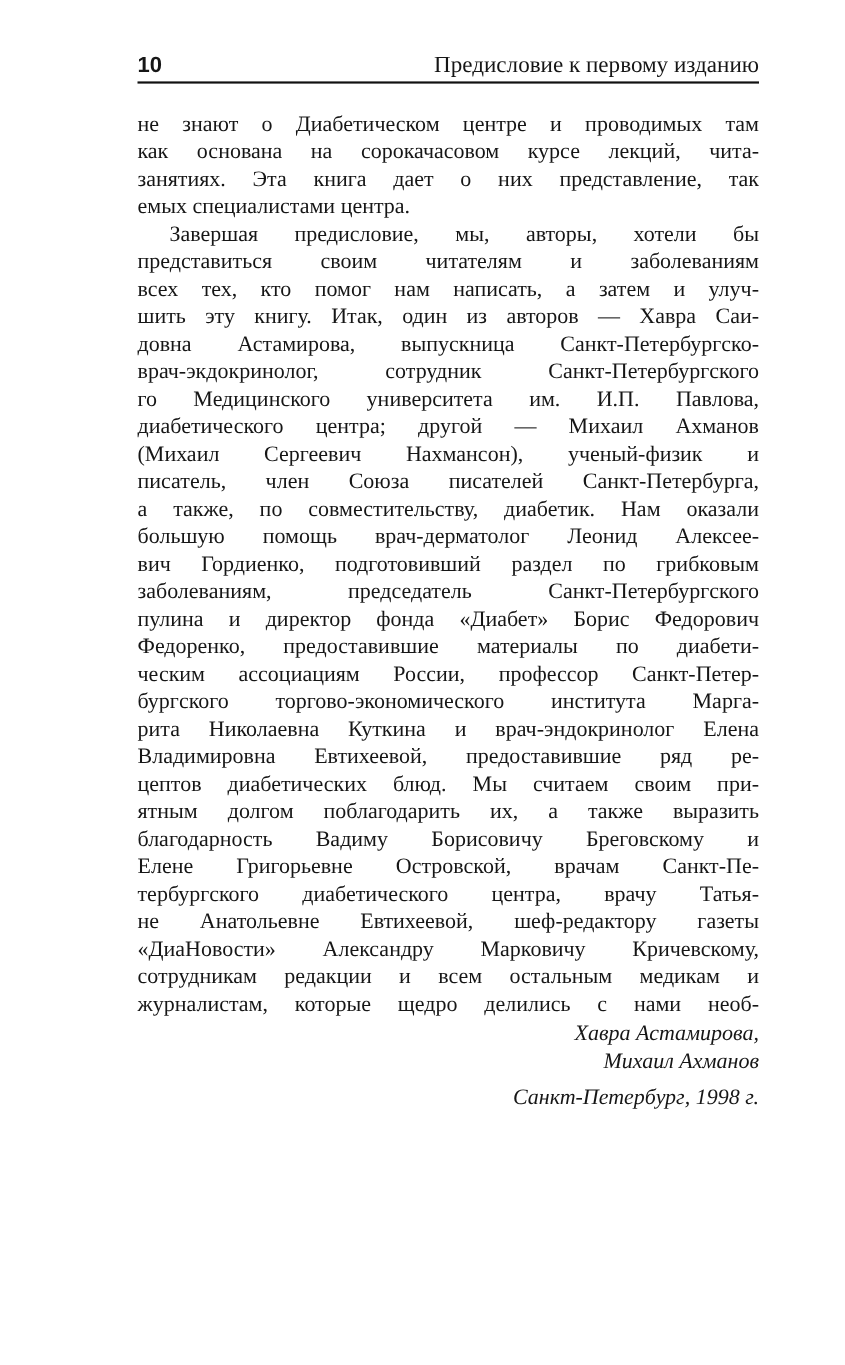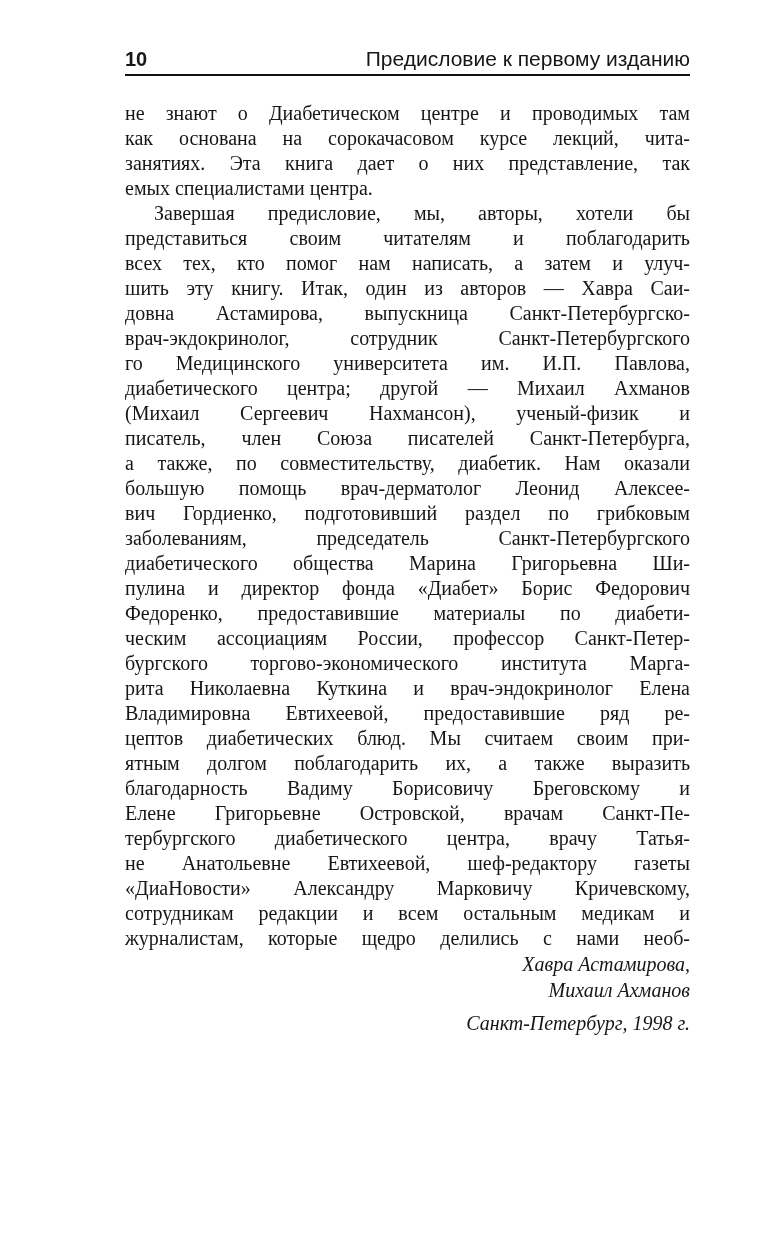--- a/index.html
+++ b/index.html
@@ -29,21 +29,21 @@
     align-items: baseline;
     padding-top: 46px;
   }
   .page-number {
     font-family: "Liberation Sans", "DejaVu Sans", sans-serif;
     font-weight: 700;
     font-size: 20px;
     line-height: 25px;
   }
   .running-title {
-    font-family: Liberation Sans, sans-serif;
+    font-family: Liberation Serif, serif;
     font-size: 21px;
     line-height: 25px;
   }
   .header-rule {
     border: none;
     border-top: 2px solid #111111;
     margin: 2px 0 0 0;
   }
 
   
@@ -89,34 +89,33 @@
 
     <div class="body-text">
         <div class="para">
           <div class="line">не знают о Диабетическом центре и проводимых там</div>
           <div class="line">как основана на сорокачасовом курсе лекций, чита-</div>
           <div class="line">занятиях. Эта книга дает о них представление, так</div>
           <div class="line last">емых специалистами центра.</div>
         </div>
         <div class="para indent">
           <div class="line">Завершая предисловие, мы, авторы, хотели бы</div>
-          <div class="line">представиться своим читателям и поблагодарить</div>
+          <div class="line">представиться своим читателям и заболеваниям</div>
           <div class="line">всех тех, кто помог нам написать, а затем и улуч-</div>
           <div class="line">шить эту книгу. Итак, один из авторов — Хавра Саи-</div>
           <div class="line">довна Астамирова, выпускница Санкт-Петербургско-</div>
           <div class="line">врач-экдокринолог, сотрудник Санкт-Петербургского</div>
           <div class="line">го Медицинского университета им. И.П. Павлова,</div>
           <div class="line">диабетического центра; другой — Михаил Ахманов</div>
           <div class="line">(Михаил Сергеевич Нахмансон), ученый-физик и</div>
           <div class="line">писатель, член Союза писателей Санкт-Петербурга,</div>
           <div class="line">а также, по совместительству, диабетик. Нам оказали</div>
           <div class="line">большую помощь врач-дерматолог Леонид Алексее-</div>
           <div class="line">вич Гордиенко, подготовивший раздел по грибковым</div>
           <div class="line">заболеваниям, председатель Санкт-Петербургского</div>
-          <div class="line">диабетического общества Марина Григорьевна Ши-</div>
           <div class="line">пулина и директор фонда «Диабет» Борис Федорович</div>
           <div class="line">Федоренко, предоставившие материалы по диабети-</div>
           <div class="line">ческим ассоциациям России, профессор Санкт-Петер-</div>
           <div class="line">бургского торгово-экономического института Марга-</div>
           <div class="line">рита Николаевна Куткина и врач-эндокринолог Елена</div>
           <div class="line">Владимировна Евтихеевой, предоставившие ряд ре-</div>
           <div class="line">цептов диабетических блюд. Мы считаем своим при-</div>
           <div class="line">ятным долгом поблагодарить их, а также выразить</div>
           <div class="line">благодарность Вадиму Борисовичу Бреговскому и</div>
           <div class="line">Елене Григорьевне Островской, врачам Санкт-Пе-</div>

